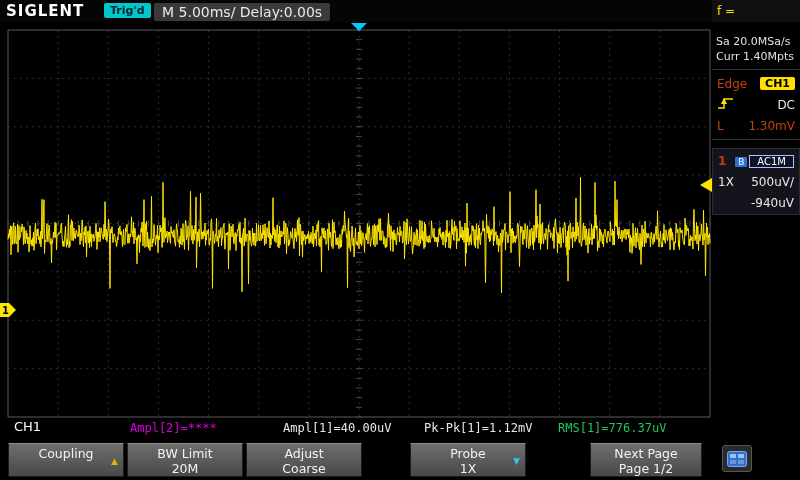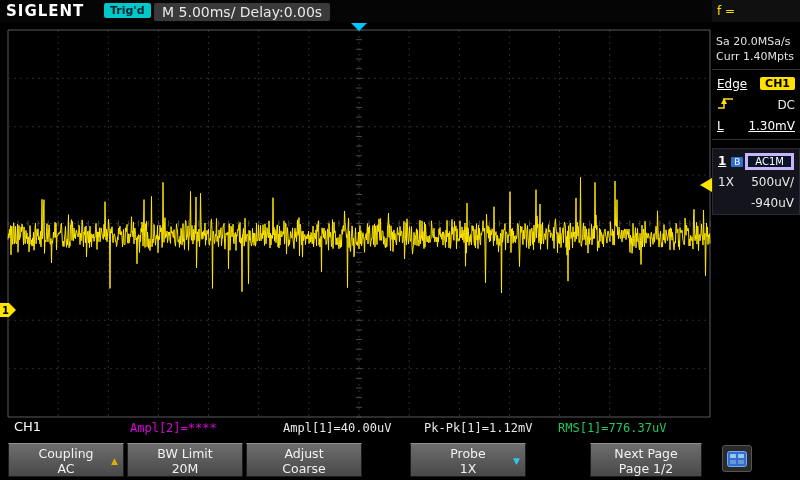--- a/index.html
+++ b/index.html
@@ -34,27 +34,27 @@
   .btn-arrow.down { color:#30c8e8; }
   .menu-icon-btn { position:absolute; left:722px; top:5px; width:30px; height:27px;
       background:#2a2a2a; border:1px solid #555; border-radius:3px; cursor:pointer;
       display:flex; align-items:center; justify-content:center; }
 
   
   .sidebar { position:absolute; left:712px; top:22px; width:88px; height:418px; background:#000; }
   .acq { padding:12px 4px 2px 4px; color:#e0e0e0; font-size:11px; line-height:15px; }
   .sep { border-top:1px solid #333; margin:3px 0; }
   .srow { display:flex; justify-content:space-between; align-items:center; padding:2px 5px; height:21px; font-size:12px; }
-  .ylw { color:#ffffff;text-decoration:underline; }
+  .ylw { color:#c2410c; }
   .wht { color:#e8e8e8; }
   .bold { font-weight:bold; }
   .ch-badge { background:#ffe100; color:#000; font-size:11px; font-weight:bold; padding:0 5px; border-radius:2px; }
   .ch-block { background:#14141c; border:1px solid #2a2a36; margin-top:8px; padding:1px 0; }
   .b-badge { background:#2e6fd0; color:#fff; font-size:9px; padding:0 3px; margin-right:2px; border-radius:1px; }
-  .acdc-badge { background:#0a1428; color:#fff; font-size:10px; padding:0 7px; border:3px solid #c4b5fd; }
+  .acdc-badge { background:#0a1428; color:#fff; font-size:10px; padding:0 7px; border:1px solid #c4b5fd; }
   .row-right { justify-content:flex-end; }
 </style>
 </head>
 <body>
 
 <div id="scope">
 
   <div class="topbar">
     <span class="brand">SIGLENT</span>
     <span class="trig-badge">Trig'd</span>
@@ -251,21 +251,20 @@
       </div>
       <div class="srow row-right">
         <span class="wht">-940uV</span>
       </div>
     </div>
   </div>
 
   <div class="menubar">
     <div class="menu-btn mb-0">
       <div>Coupling</div>
-      <div>AC</div>
       <span class="btn-arrow up">▲</span>
     </div>
     <div class="menu-btn mb-1">
       <div>BW Limit</div>
       <div>20M</div>
       <span class="btn-arrow"></span>
     </div>
     <div class="menu-btn mb-2">
       <div>Adjust</div>
       <div>Coarse</div>

